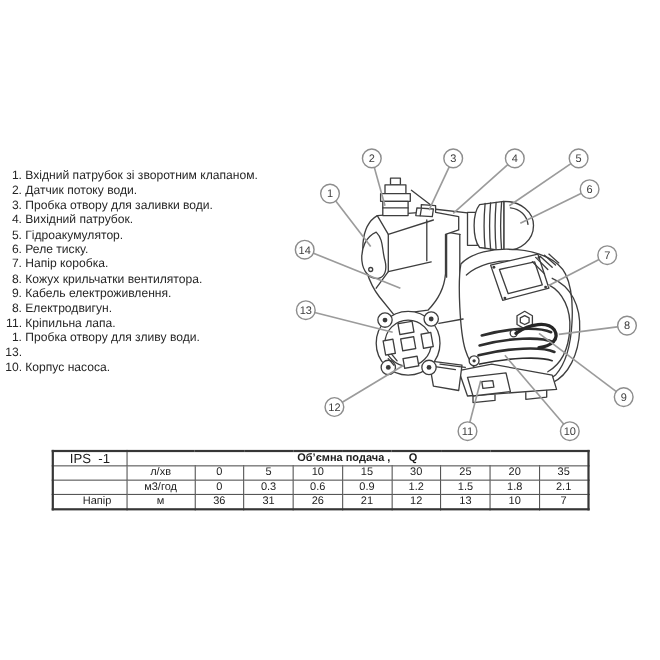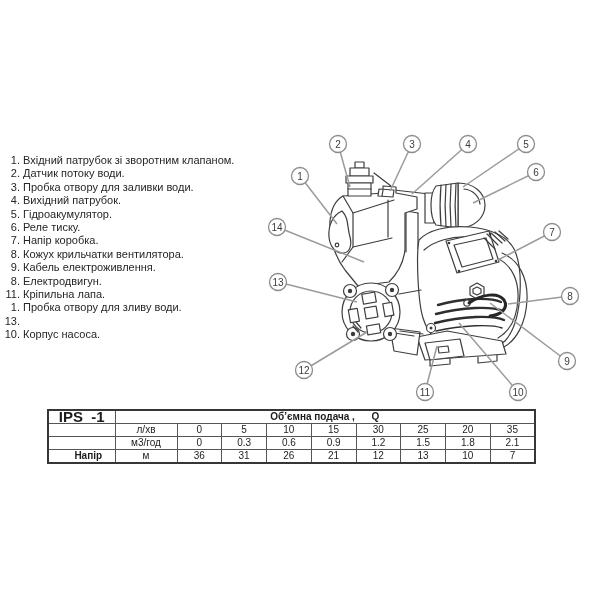--- a/index.html
+++ b/index.html
@@ -27,23 +27,23 @@
   
   .spec-table{
     position:absolute;left:47px;top:409px;width:487px;
     border-collapse:collapse;table-layout:fixed;
     font-size:10px;color:#1d1d1d;border:2px solid #363636;
   }
   .spec-table td{
     border:1px solid #565656;text-align:center;vertical-align:middle;
     padding:0;height:12px;line-height:12px;white-space:pre;overflow:hidden;
   }
-  .spec-table td.model{font-weight:bold;font-size:15px;}
+  .spec-table td.model{font-weight:normal;font-size:12px;}
   .spec-table td.flowhdr{font-weight:bold;}
-  .spec-table td.rowlabel{font-weight:bold;padding-left:13px;}
+  .spec-table td.rowlabel{font-weight:normal;padding-left:13px;}
 </style>
 </head>
 <body>
 
 <div id="parts-list" class="parts-list">
     <div class="part-item">
     <span class="part-num">1.</span>
     <span class="part-label">Вхідний патрубок зі зворотним клапаном.</span>
   </div>
     <div class="part-item">

